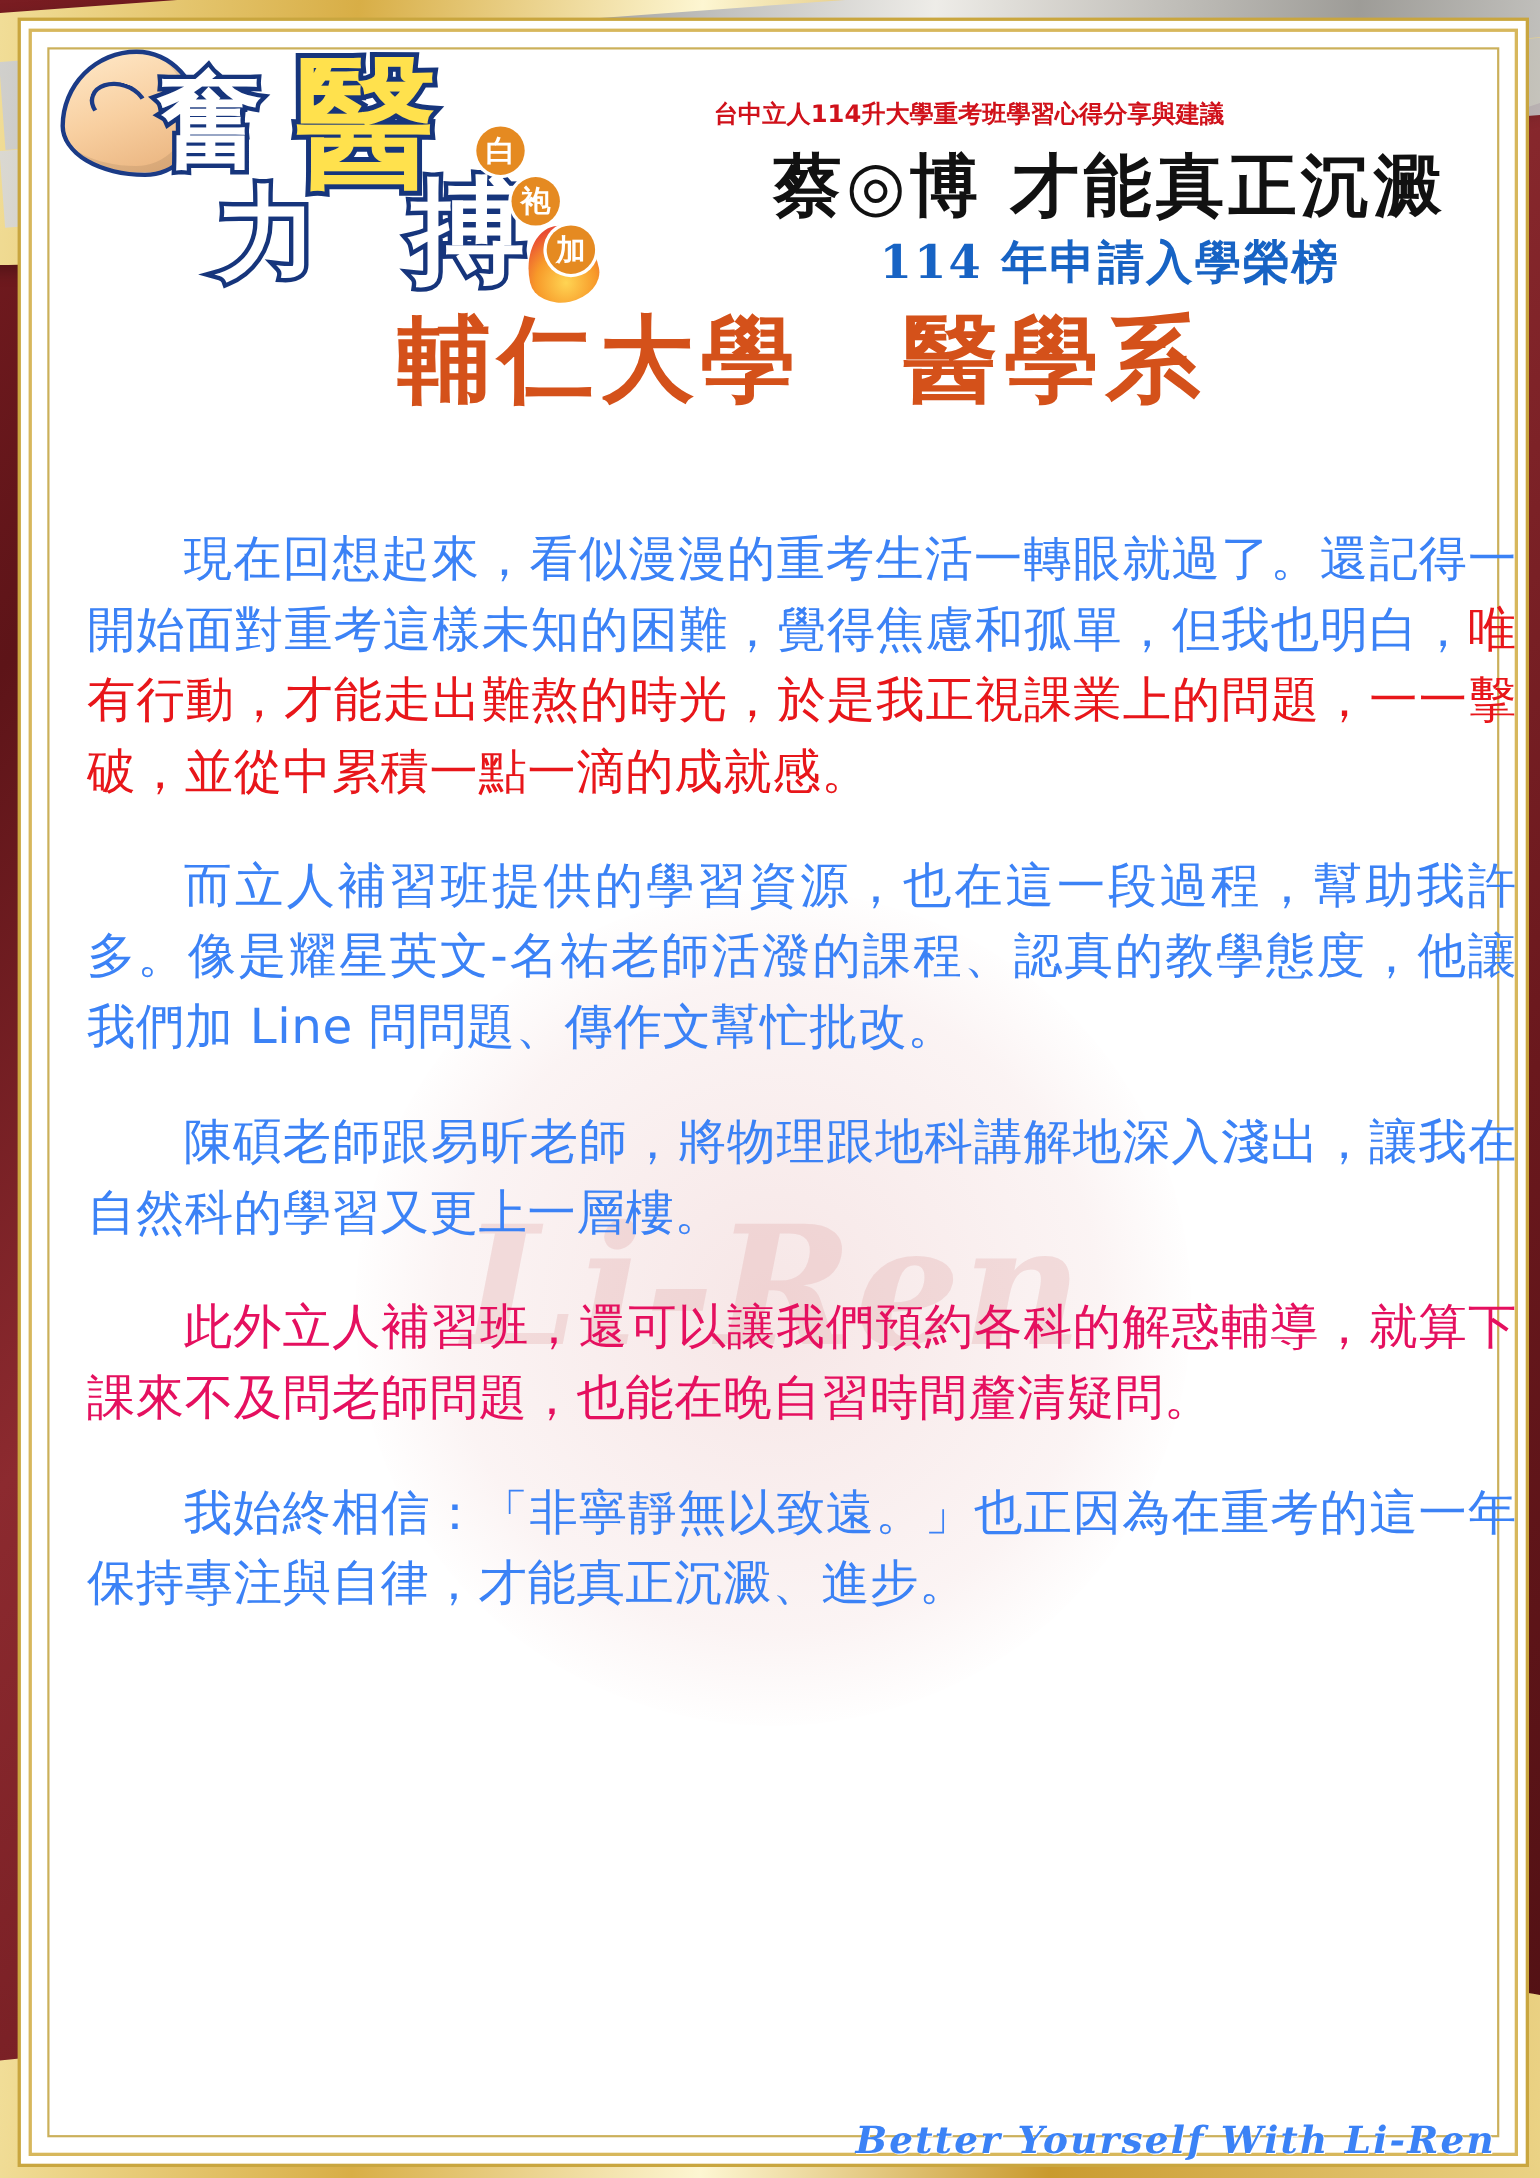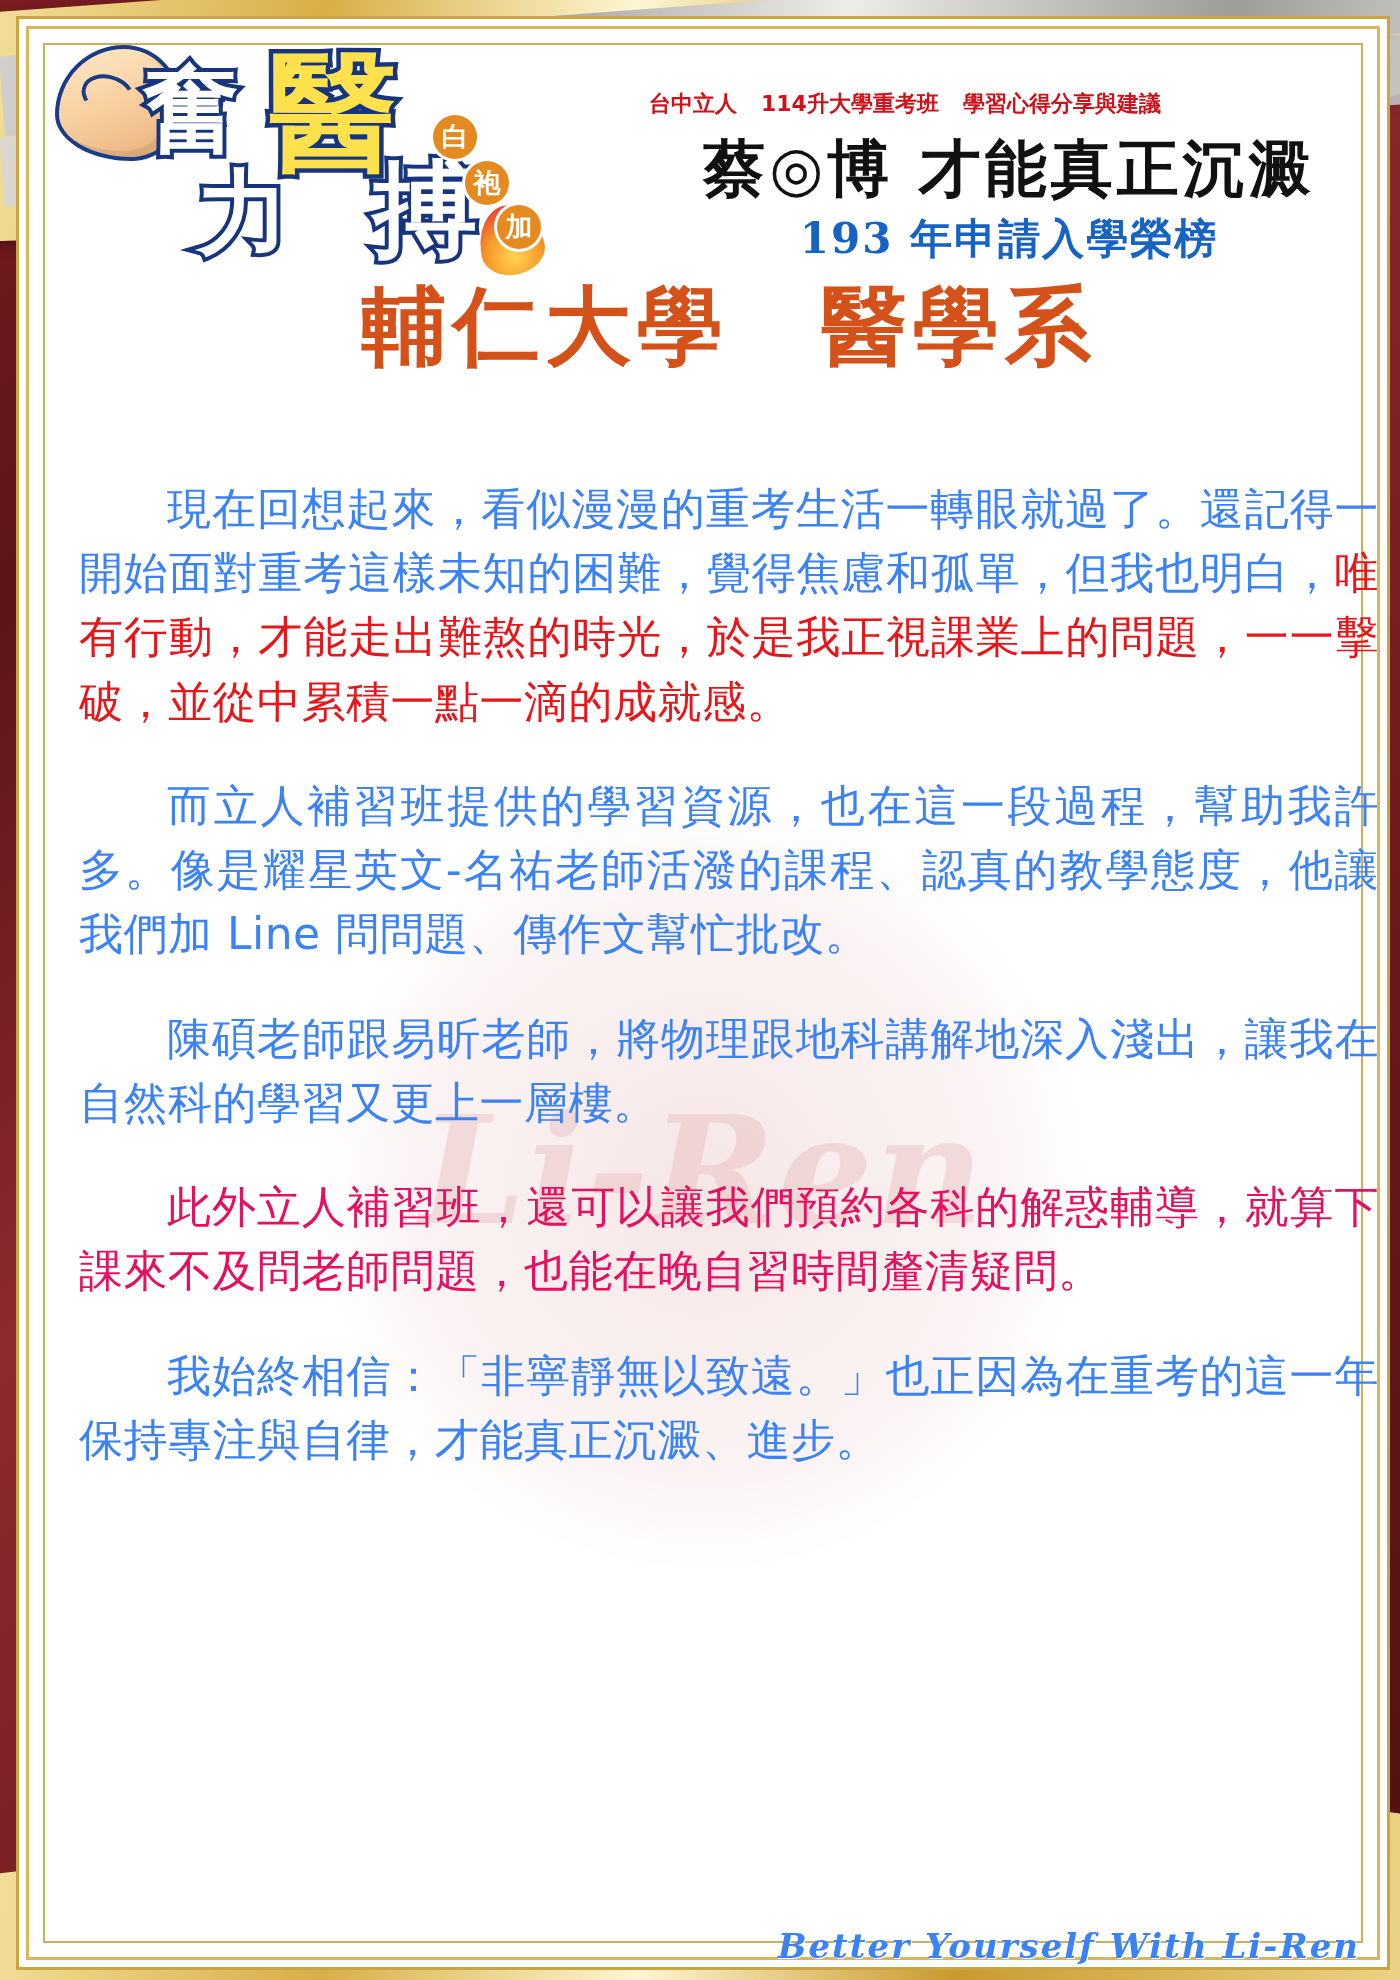--- a/index.html
+++ b/index.html
@@ -163,21 +163,20 @@
     transform: rotate(-12deg);
     opacity: .95;
   }
 
   
   .hdr-small {
     position: absolute;
     left: 620px; top: 60px;
     width: 720px;
     display: flex;
-    gap: 24px;
     font-family: "DejaVu Sans", "Liberation Sans", sans-serif;
     font-weight: bold;
     font-size: 22px;
     color: #d0111a;
     white-space: nowrap;
   }
   .hdr-name {
     position: absolute;
     left: 600px; top: 98px;
     width: 760px;
@@ -273,21 +272,21 @@
       <div class="bai-pao bp2">袍</div>
       <div class="bai-pao bp3">加</div>
     </div>
 
     <div class="hdr-small">
       <span>台中立人</span>
       <span>114升大學重考班</span>
       <span>學習心得分享與建議</span>
     </div>
     <div class="hdr-name">蔡◎博  才能真正沉澱</div>
-    <div class="hdr-year">193 年申請入學榮榜</div>
+    <div class="hdr-year">114 年申請入學榮榜</div>
     <div class="hdr-dept">輔仁大學　醫學系</div>
 
     <div class="body-text">
       <p class="para indent">
         <span class="dark">現在回想起來，看似漫漫的重考生活一轉眼就過了。還記得一開始面對重考這樣未知的困難，覺得焦慮和孤單，但我也明白，</span><span class="red">唯有行動，才能走出難熬的時光，於是我正視課業上的問題，一一擊破，並從中累積一點一滴的成就感。</span>
       </p>
       <p class="para indent">
         <span class="dark">而立人補習班提供的學習資源，也在這一段過程，幫助我許多。像是耀星英文-名祐老師活潑的課程、認真的教學態度，他讓我們加 Line 問問題、傳作文幫忙批改。</span>
       </p>
       <p class="para indent">

